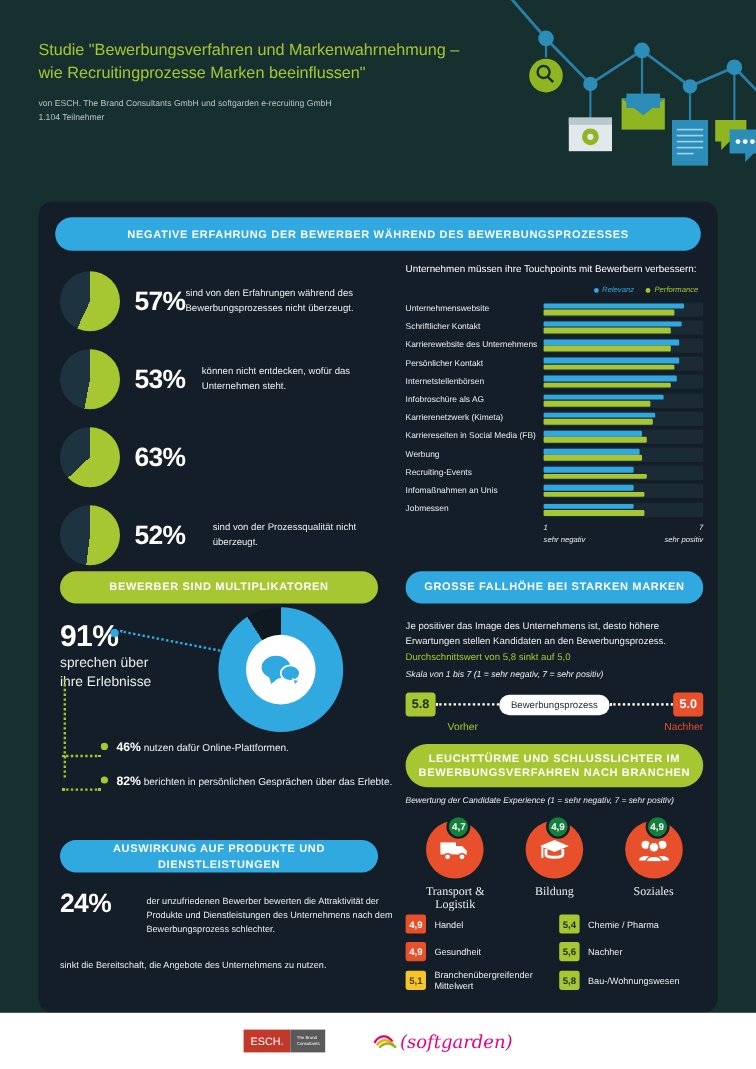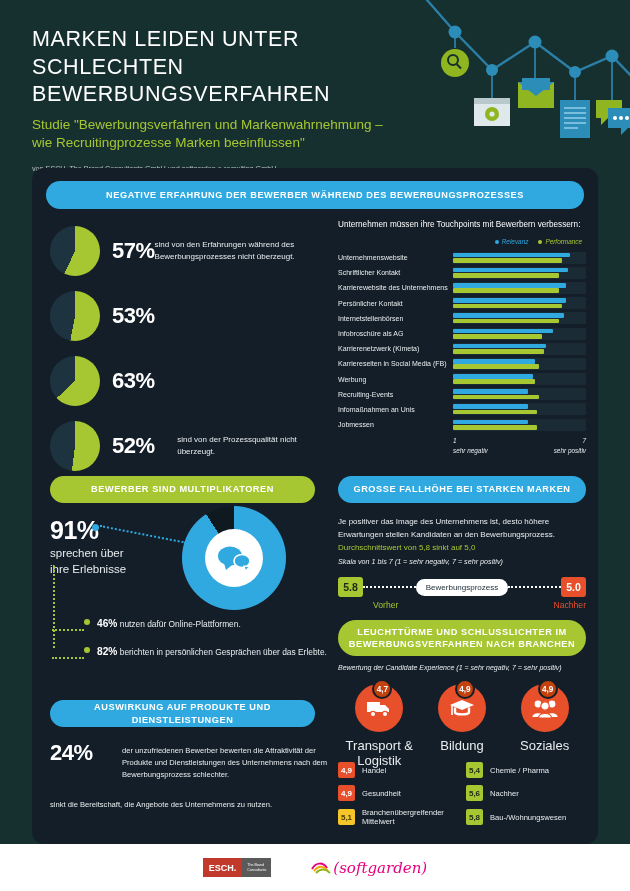--- a/index.html
+++ b/index.html
@@ -124,39 +124,39 @@
   .sec5-pill { position: absolute; left: 306px; top: 452px; width: 248px; height: 36px;
                flex-direction: column; }
   .branch-note { position: absolute; left: 306px; top: 496px; width: 248px;
                  font-size: 7px; font-style: italic; color: #e8edef; }
   .circles { position: absolute; left: 306px; top: 516px; width: 248px; display: flex;
              justify-content: space-around; }
   .circ-item { width: 78px; text-align: center; position: relative; }
   .circ { width: 48px; height: 48px; border-radius: 50%; background: #e8502b; margin: 0 auto;
           display: flex; align-items: center; justify-content: center; position: relative; }
   .badge { position: absolute; right: 11px; top: -5px; width: 20px; height: 20px;
-           border-radius: 50%; background: #c2410c; border: 2px solid #141e28;
+           border-radius: 50%; background: #15803d; border: 2px solid #141e28;
            font-size: 8.2px; font-weight: bold; display: flex; align-items: center;
            justify-content: center; }
-  .circ-label { font-size: 13px; margin-top: 6px; color: #e8edef; }
+  .circ-label { font-size: 10px; margin-top: 6px; color: #e8edef; font-family: Liberation Serif, serif; }
   .branches { position: absolute; left: 306px; top: 594px; width: 256px;
               display: flex; flex-wrap: wrap; }
   .br-item { width: 50%; display: flex; align-items: center; margin-bottom: 7px; }
   .br-score { width: 17px; height: 16px; border-radius: 2px; font-size: 8px; font-weight: bold;
               display: flex; align-items: center; justify-content: center; flex: none; }
   .br-score.red { background: #e8502b; color: #fff; }
   .br-score.yel { background: #f5c52a; color: #4a3b00; }
   .br-score.grn { background: #a6c731; color: #1d2b15; }
   .br-name { font-size: 7.6px; margin-left: 7px; color: #e8edef; }
 
   
   .footer { position: absolute; left: 0; bottom: 0; width: 630px; height: 47px;
             background: #ffffff; display: flex; align-items: center; justify-content: center; gap: 40px; }
   .esch-logo { display: flex; height: 19px; }
-  .esch-a { background: #c0392b; color: #fff; font-size: 9px; font-weight: bold;
+  .esch-a { background: #c0392b; color: #fff; font-size: 9px; font-weight: normal;
             padding: 3px 6px; display: flex; align-items: center; }
   .esch-b { background: #5a5a5a; color: #fff; font-size: 3.6px; padding: 3px 5px;
             display: flex; align-items: center; line-height: 1.3; }
   .sg-logo { font-family: "DejaVu Serif", serif; font-style: italic; font-size: 15px;
              color: #e6007e; display: flex; align-items: center; }
 </style>
 </head>
 <body>
 
 <div class="header">
@@ -207,41 +207,41 @@
     <g>
       <path d="M236 100 h26 v18 h-14 l-7 7 v-7 h-5 z" fill="#8fb520"></path>
       <path d="M248 108 h26 v20 h-6 l-7 7 v-7 h-13 z" fill="#2b8db8"></path>
       <g fill="#ffffff">
           <circle cx="255" cy="118" r="2"></circle>
           <circle cx="261" cy="118" r="2"></circle>
           <circle cx="267" cy="118" r="2"></circle>
         </g>
     </g>
   </svg>
-  <h1 class="title">MARKEN LEIDEN UNTER SCHLECHTEN BEWERBUNGSVERFAHREN</h1>
   <div class="subtitle">Studie "Bewerbungsverfahren und Markenwahrnehmung – wie Recruitingprozesse Marken beeinflussen"</div>
   <div class="credit">
     <div>von ESCH. The Brand Consultants GmbH und softgarden e-recruiting GmbH</div>
     <div>1.104 Teilnehmer</div>
   </div>
 </div>
 
 <div class="card">
 
   <div class="pill blue sec1-pill">NEGATIVE ERFAHRUNG DER BEWERBER WÄHREND DES BEWERBUNGSPROZESSES</div>
 
   <div class="pies">
     <div class="pie-row">
       <div class="pie" style="background: conic-gradient(rgb(166, 199, 49) 0deg, rgb(166, 199, 49) 57%, rgb(29, 52, 64) 57%, rgb(29, 52, 64) 100%);"></div>
       <div class="pie-pct">57%</div>
       <div class="pie-txt">sind von den Erfahrungen während des Bewerbungsprozesses nicht überzeugt.</div>
     </div>
     <div class="pie-row">
       <div class="pie" style="background: conic-gradient(rgb(166, 199, 49) 0deg, rgb(166, 199, 49) 53%, rgb(29, 52, 64) 53%, rgb(29, 52, 64) 100%);"></div>
       <div class="pie-pct">53%</div>
+      <div class="pie-txt">können nicht entdecken, wofür das Unternehmen steht.</div>
     </div>
     <div class="pie-row">
       <div class="pie" style="background: conic-gradient(rgb(166, 199, 49) 0deg, rgb(166, 199, 49) 63%, rgb(29, 52, 64) 63%, rgb(29, 52, 64) 100%);"></div>
       <div class="pie-pct">63%</div>
     </div>
     <div class="pie-row">
       <div class="pie" style="background: conic-gradient(rgb(166, 199, 49) 0deg, rgb(166, 199, 49) 52%, rgb(29, 52, 64) 52%, rgb(29, 52, 64) 100%);"></div>
       <div class="pie-pct">52%</div>
       <div class="pie-txt">sind von der Prozessqualität nicht überzeugt.</div>
     </div>

